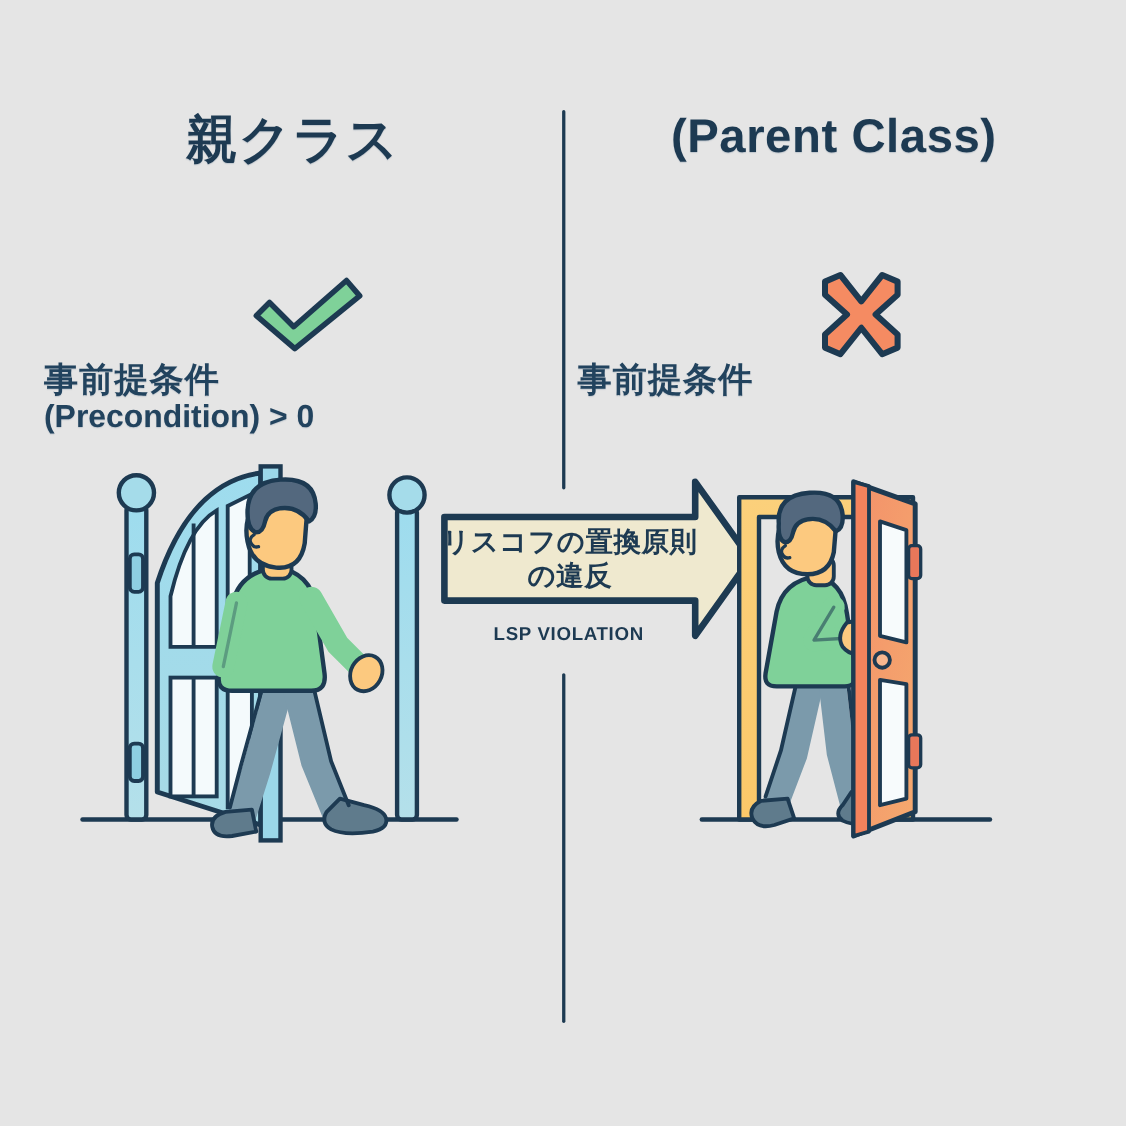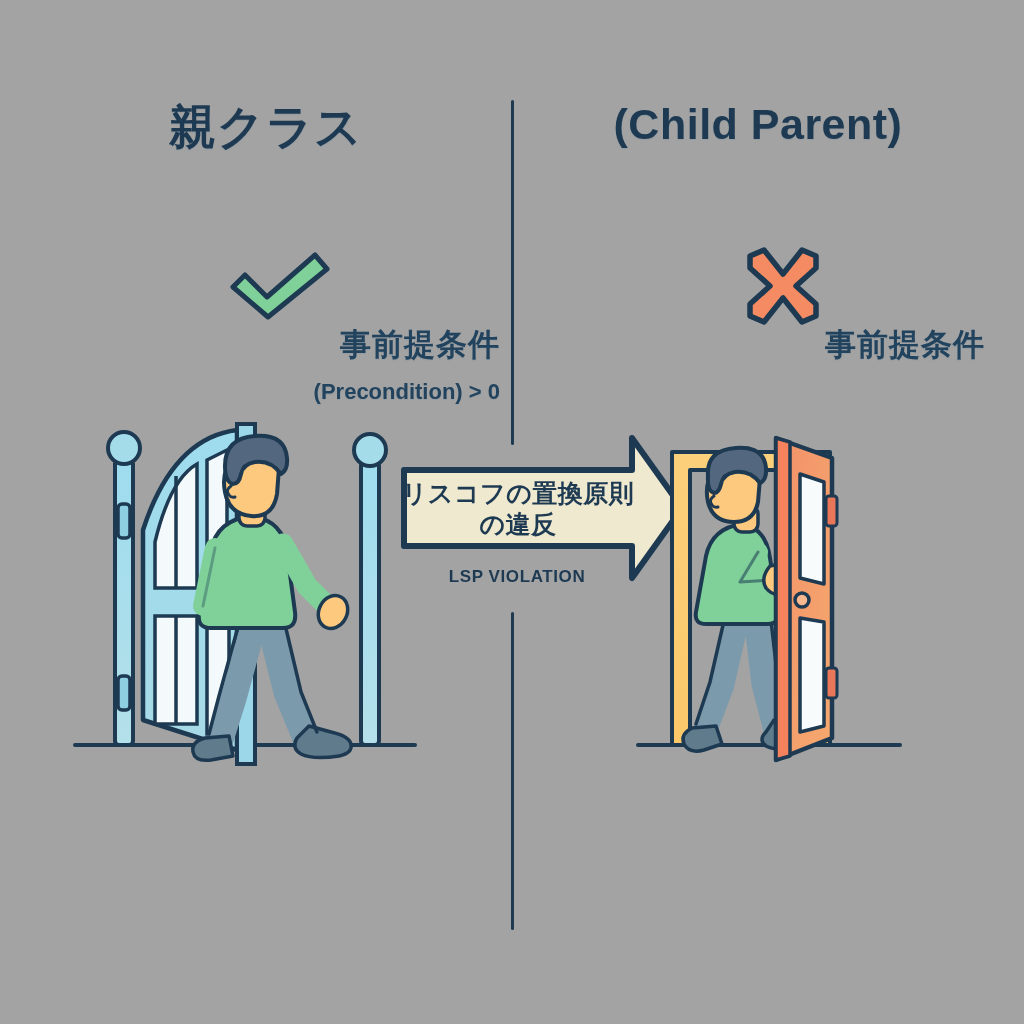--- a/index.html
+++ b/index.html
@@ -7,21 +7,21 @@
     padding: 0;
     background: #ffffff;
   }
   body {
     font-family: "Liberation Sans", "DejaVu Sans", sans-serif;
   }
   #canvas {
     position: relative;
     width: 1024px;
     height: 1024px;
-    background: #a3a3a3;
+    background: #e5e5e5;
     overflow: hidden;
   }
 
   
   .col-title {
     position: absolute;
     width: 460px;
     text-align: center;
     color: #1d3a52;
     font-weight: bold;
@@ -41,28 +41,28 @@
     width: 110px;
     height: 80px;
   }
   #mark-left  { left: 225px; top: 247px; }
   #mark-right { left: 728px; top: 246px; }
 
   
   .precond {
     position: absolute;
     width: 460px;
-    text-align: right;
+    text-align: left;
     color: #22435e;
     font-weight: bold;
     line-height: 1.16;
     text-shadow: 0 1px 1px rgba(120,140,160,0.30);
   }
   .precond .jp { display: block; font-size: 31px; letter-spacing: 1px;}
-  .precond .en { display: block; font-size: 22px; margin-top: 16px; }
+  .precond .en { display: block; font-size: 29px; }
   #precond-left  { left: 40px;  top: 327px; }
   #precond-right { left: 525px; top: 327px; }
 
   
   .divider {
     position: absolute;
     left: 511px;
     width: 3px;
     background: #1d3a52;
     border-radius: 2px;
@@ -109,21 +109,21 @@
 </head>
 <body>
 
 <div id="canvas">
 
   <div class="col-title" id="title-left">
     <span class="jp">親クラス</span>
   </div>
 
   <div class="col-title" id="title-right">
-    <span class="en">(Child Parent)</span>
+    <span class="en">(Parent Class)</span>
   </div>
 
   <div class="mark" id="mark-left">
     <svg viewBox="0 0 110 80" width="110" height="80">
       <path d="M8 40 L20 28 L42 50 L90 8 L102 22 L43 70 Z" fill="#7fd199" stroke="#1d3a52" stroke-width="5" stroke-linejoin="round"></path>
     </svg>
   </div>
 
   <div class="mark" id="mark-right">
     <svg viewBox="0 0 110 80" width="110" height="80">

